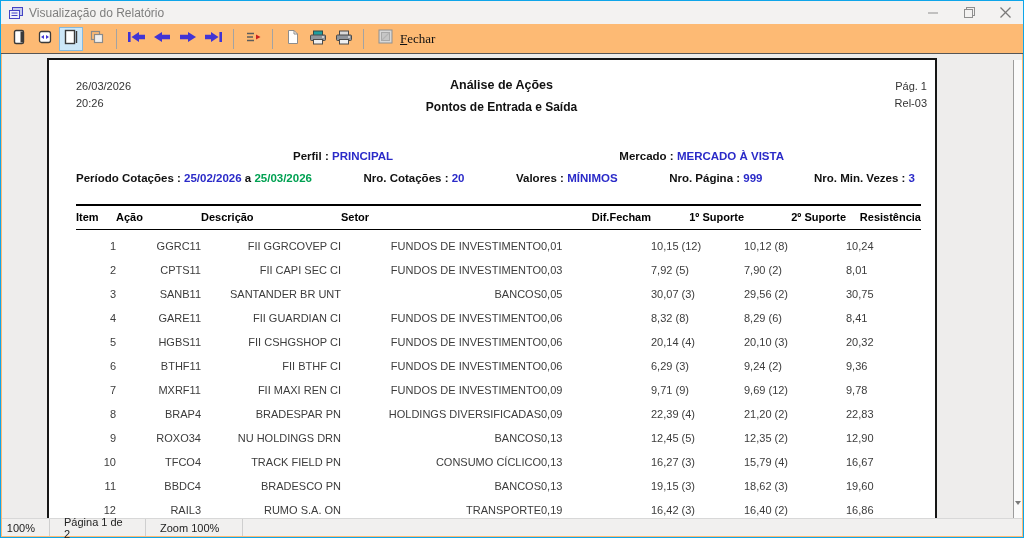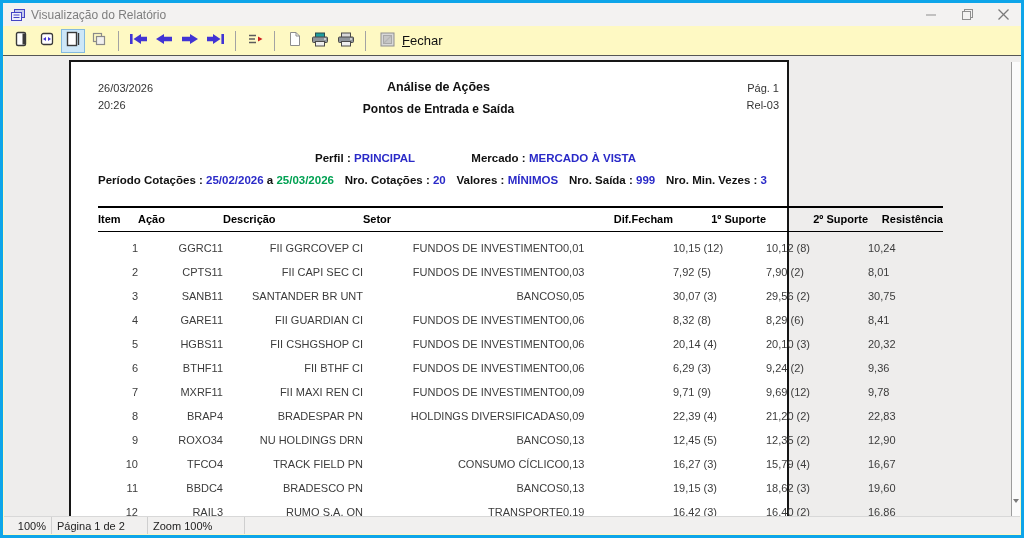--- a/index.html
+++ b/index.html
@@ -1,40 +1,40 @@
 <!DOCTYPE html>
 <html><head>
 <meta charset="utf-8">
 <style>
   html,body{margin:0;padding:0;}
   body{width:1024px;height:538px;overflow:hidden;font-family:"Liberation Sans",sans-serif;background:#ffffff;position:relative;}
-  .window{position:absolute;inset:0;background:#fef9c3;border:3px solid #0ea5e9;box-sizing:border-box;}
+  .window{position:absolute;inset:0;background:#fdba74;border:1px solid #0ea5e9;box-sizing:border-box;}
 
   
   .titlebar{height:23px;display:flex;align-items:center;background:#f3f2f1;}
   .app-icon{margin:0 6px 0 8px;display:flex;}
   .title-text{font-size:12px;color:#7e7e7e;}
   .tb-controls{margin-left:auto;display:flex;height:100%;}
   .tc{width:36px;height:100%;display:flex;align-items:center;justify-content:center;}
 
   
   .toolbar{height:29px;display:flex;align-items:center;border-bottom:1px solid #565656;padding-left:5px;}
   .tb-btn{width:24px;height:24px;display:flex;align-items:center;justify-content:center;background:transparent;border:1px solid transparent;box-sizing:border-box;padding:0;margin:0 1px;}
   .tb-btn.active{background:#cde7f8;border:1px solid #84b9e0;}
   .tb-sep{width:1px;height:20px;background:#a3a3a3;margin:0 6px;}
-  .close-btn{display:flex;align-items:center;gap:7px;background:transparent;border:none;padding:0 4px;margin-left:4px;font-family:Liberation Sans, sans-serif;text-align:right;}
+  .close-btn{display:flex;align-items:center;gap:7px;background:transparent;border:none;padding:0 4px;margin-left:4px;font-family:Liberation Serif, serif;text-align:right;}
   .close-label{font-size:13px;color:#111;}
   .close-label .u{text-decoration:underline;}
 
   
   .content{position:absolute;top:53px;left:1px;right:1px;bottom:18px;background:#eeedec;overflow:hidden;}
   .vscroll{position:absolute;top:6px;right:0;bottom:0;width:8px;background:#fbfbfb;border-left:1px solid #9c9c9c;}
   .vscroll .arrow{position:absolute;bottom:14px;left:1px;width:0;height:0;border-left:3px solid transparent;border-right:3px solid transparent;border-top:4px solid #7a7a7a;}
 
-  .page{position:absolute;left:65px;top:4px;width:720px;bottom:-4px;background:#ffffff;border:2px solid #161616;border-bottom:none;box-sizing:border-box;padding:0 8px 0 27px;}
+  .page{position:absolute;left:45px;top:4px;width:890px;bottom:-4px;background:#ffffff;border:2px solid #161616;border-bottom:none;box-sizing:border-box;padding:0 8px 0 27px;}
 
   
   .rpt-head{display:grid;grid-template-columns:1fr auto 1fr;padding-top:18px;font-size:11px;color:#333;}
   .rpt-head .dt div{line-height:17px;}
   .rpt-title{text-align:center;font-weight:bold;font-size:12.5px;color:#111;}
   .rpt-title .sub{margin-top:8px;font-size:12px;}
   .rpt-pg{text-align:right;}
   .rpt-pg div{line-height:17px;}
 
   
@@ -50,21 +50,21 @@
   table.rpt{margin-top:20px;width:845px;border-collapse:collapse;table-layout:fixed;font-size:11px;color:#3c3c3c;}
   table.rpt th{border-top:2px solid #000;border-bottom:1px solid #000;padding:5px 0 6px;font-size:11px;color:#000;font-weight:bold;}
   th.al{text-align:left;} th.ar{text-align:right;}
   table.rpt td{padding:10px 0 2px;white-space:nowrap;overflow:hidden;}
   td.c0{text-align:right;padding-right:20px;}
   td.c1,td.c2,td.c3{text-align:right;}
   td.c4,td.c5,td.c6,td.c7{}
 
   
   .statusbar{position:absolute;left:1px;right:1px;bottom:1px;height:17px;background:#f1f0ef;border-top:1px solid #d8d8d8;display:flex;align-items:stretch;font-size:11px;color:#222;}
-  .sb-panel{display:flex;align-items:center;border-right:1px solid #cfcfcf;padding:0 5px;box-sizing:border-box;}
+  .sb-panel{display:flex;align-items:center;border-right:1px solid #cfcfcf;padding:0 14px;box-sizing:border-box;}
   .sb-p1{width:48px;justify-content:flex-end;}
   .sb-p2{width:96px;}
   .sb-p3{width:97px;}
   .sb-fill{flex:1;border-right:none;}
 </style>
 </head>
 <body>
 
 <div class="window">
 
@@ -270,21 +270,21 @@
           </span>
           <span>
             <span>Nro. Cotações :</span>
             <span class="v">20</span>
           </span>
           <span>
             <span>Valores :</span>
             <span class="v">MÍNIMOS</span>
           </span>
           <span>
-            <span>Nro. Saída :</span>
+            <span>Nro. Página :</span>
             <span class="v">999</span>
           </span>
           <span>
             <span>Nro. Min. Vezes :</span>
             <span class="v">3</span>
           </span>
         </div>
       </div>
 
       <table class="rpt">

